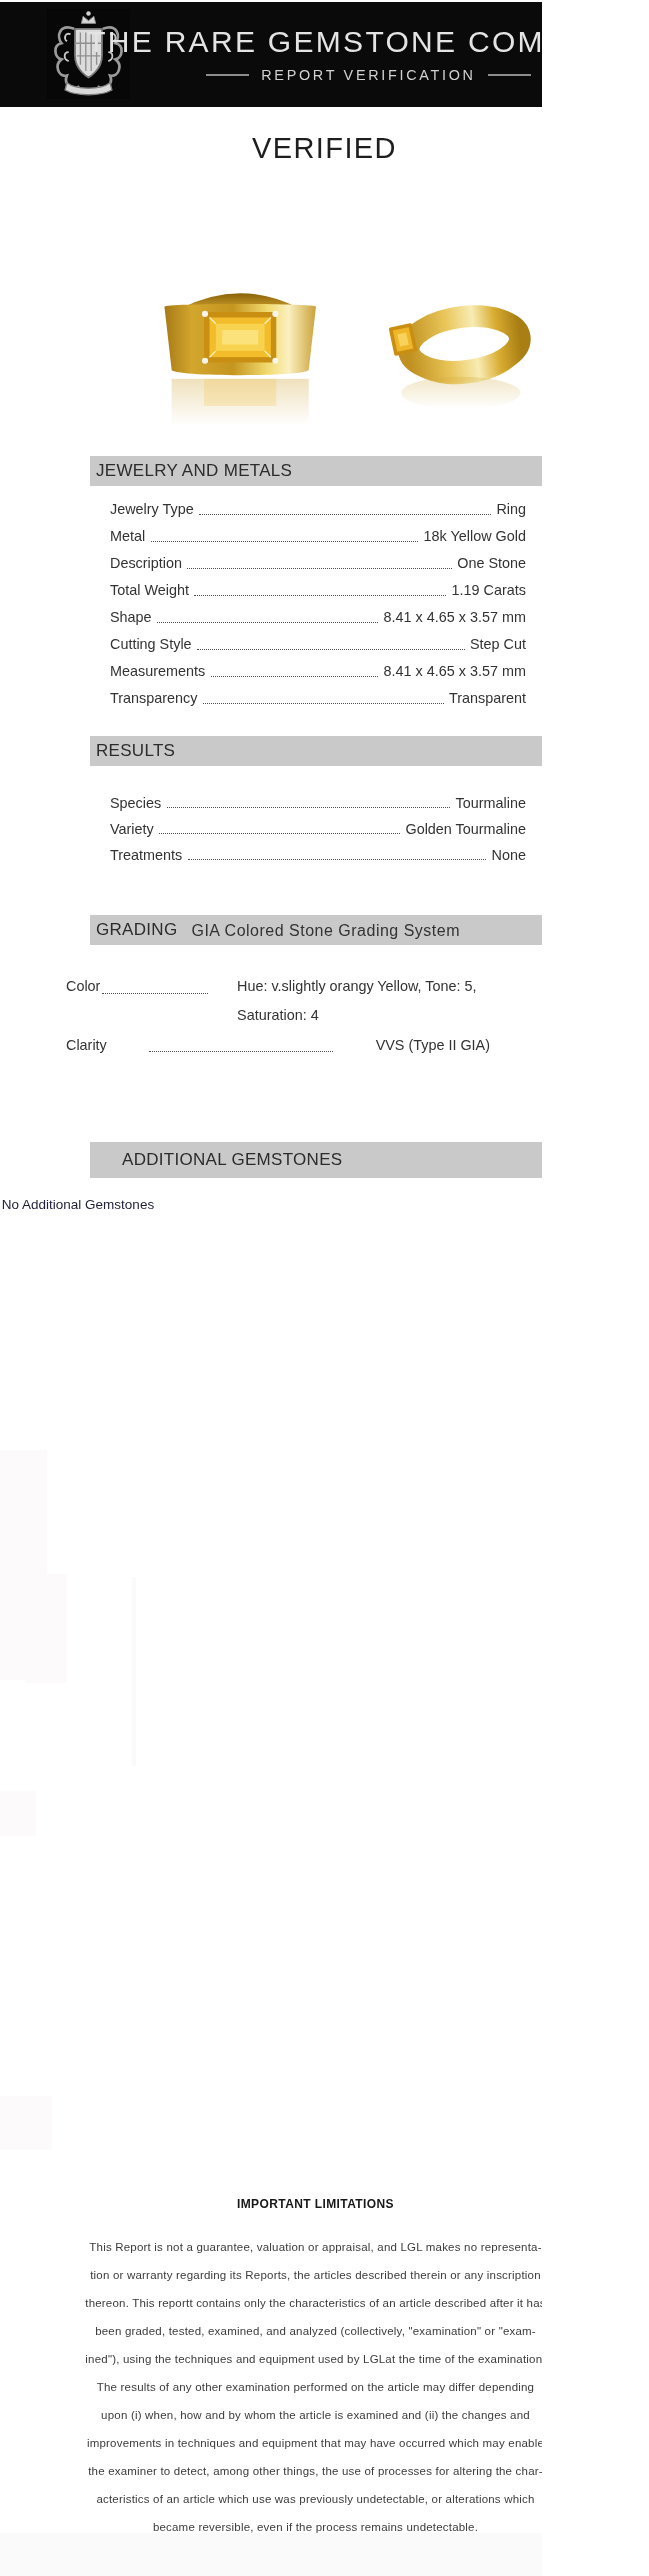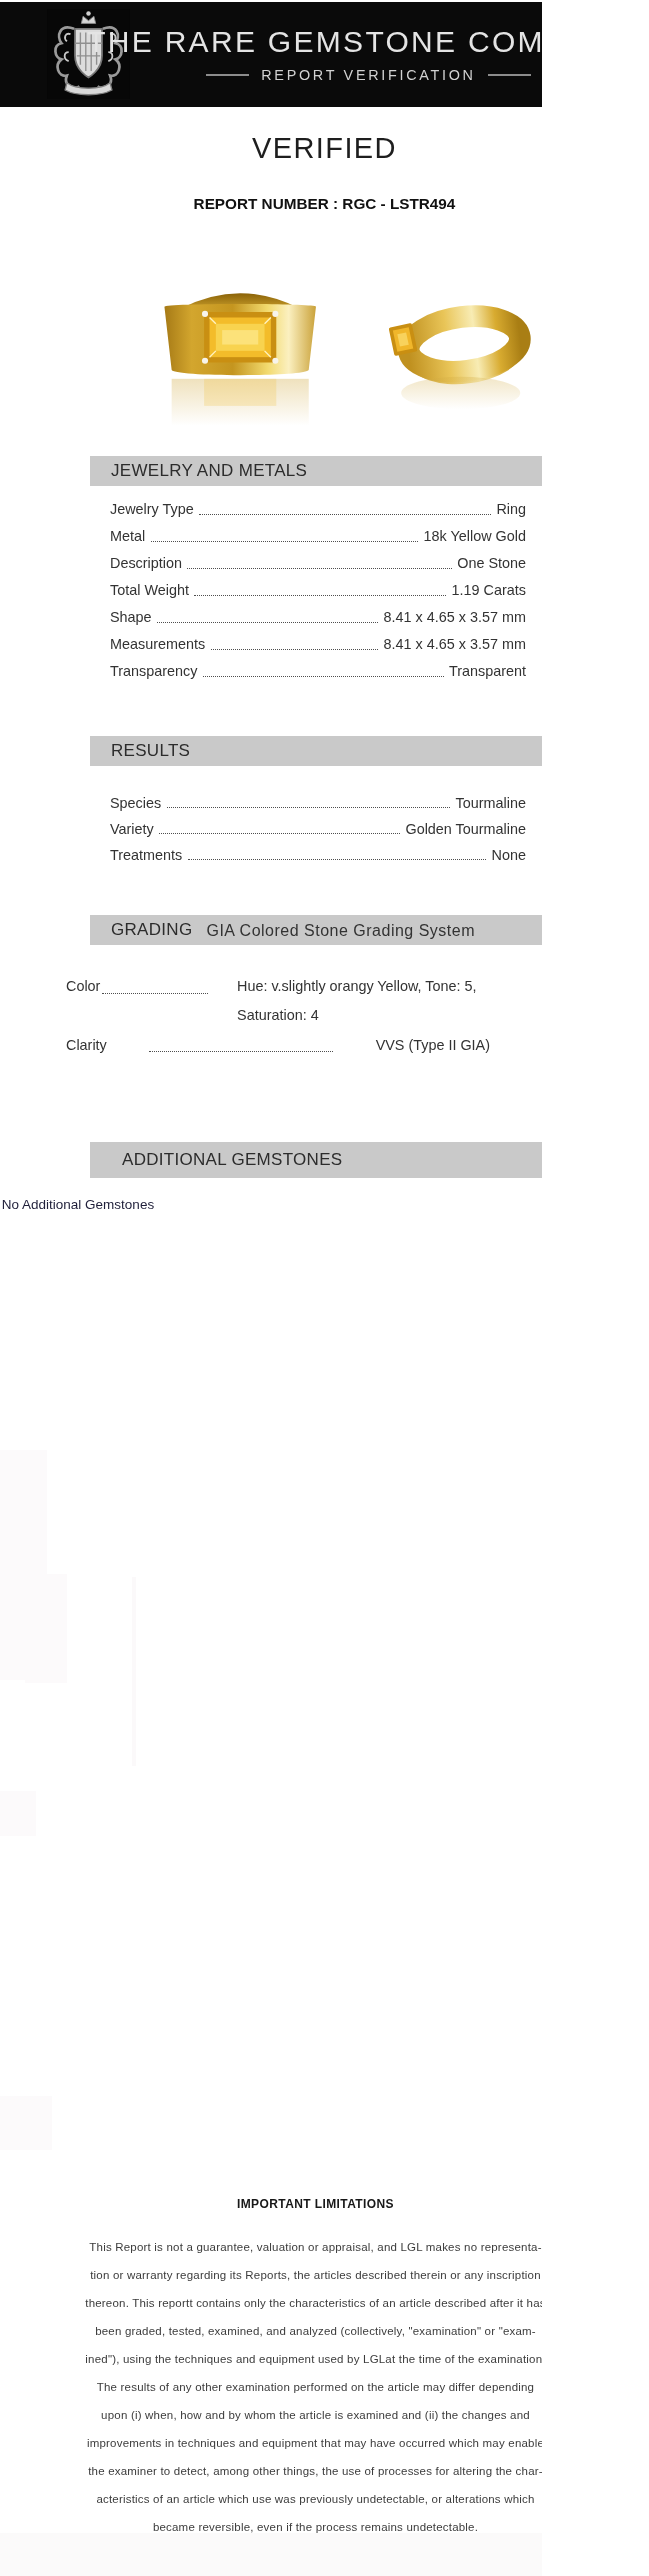--- a/index.html
+++ b/index.html
@@ -25,21 +25,21 @@
 
   
   .photo{position:absolute;}
   .photo-left{left:150px;top:276px;}
   .photo-right{left:375px;top:274px;}
 
   
   .section{position:absolute;left:0;width:649px;}
   .sec-jewelry{top:456px;} .sec-results{top:736px;} .sec-grading{top:915px;} .sec-additional{top:1142px;}
   .bar{margin-left:90px;width:455px;height:30px;background:#c9c9c9;
-       display:flex;align-items:center;padding-left:21px;box-sizing:border-box;}
+       display:flex;align-items:center;padding-left:6px;box-sizing:border-box;}
   .bar.tall{height:36px;padding-left:32px;}
   .bar-title{font-size:17px;color:#2c2c2c;letter-spacing:0.3px;white-space:nowrap;}
   .bar-subtitle{font-size:16px;color:#333;margin-left:14px;letter-spacing:0.5px;white-space:nowrap;padding-top:2.7px;}
 
   .rows{margin-left:110px;width:416px;margin-top:10px;}
   .row{display:flex;line-height:27px;font-size:14.4px;color:#333;}
   .row .label{white-space:nowrap;}
   .row .leader{flex:1;align-self:stretch;border-bottom:1.8px dotted #4e4e4e;margin:0 5.4px 8px 5.4px;}
   .row .value{white-space:nowrap;text-align:right;}
 
@@ -99,21 +99,20 @@
       <div class="company-name"><span>THE RARE GEMSTONE COMPANY</span><span class="tm">™</span></div>
       <div class="subtitle-row">
         <span class="dash"></span>
         <span class="subtitle">REPORT VERIFICATION</span>
         <span class="dash"></span>
       </div>
     </div>
   </div>
 
   <div class="verified">VERIFIED</div>
-  <div class="report-number">REPORT NUMBER : RGC - LSTR494</div>
 
   <svg class="photo photo-left" width="184" height="184" viewBox="0 0 204 204" xmlns="http://www.w3.org/2000/svg">
     <defs>
       <linearGradient id="bandGold" x1="0" y1="0" x2="1" y2="0">
         <stop offset="0" stop-color="#a67a16"></stop>
           <stop offset="0.18" stop-color="#d3a62e"></stop>
         <stop offset="0.45" stop-color="#c4951f"></stop>
           <stop offset="0.68" stop-color="#f2da6e"></stop>
         <stop offset="0.82" stop-color="#fbf0c0"></stop>
           <stop offset="1" stop-color="#caa23a"></stop>
@@ -202,20 +201,25 @@
     <span class="leader"></span>
     <span class="value">1.19 Carats</span>
   </div>
 
   <div class="row">
     <span class="label">Shape</span>
     <span class="leader"></span>
     <span class="value">8.41 x 4.65 x 3.57 mm</span>
   </div>
 
+  <div class="row">
+    <span class="label">Cutting Style</span>
+    <span class="leader"></span>
+    <span class="value">Step Cut</span>
+  </div>
 
   <div class="row">
     <span class="label">Measurements</span>
     <span class="leader"></span>
     <span class="value">8.41 x 4.65 x 3.57 mm</span>
   </div>
 
   <div class="row">
     <span class="label">Transparency</span>
     <span class="leader"></span>

